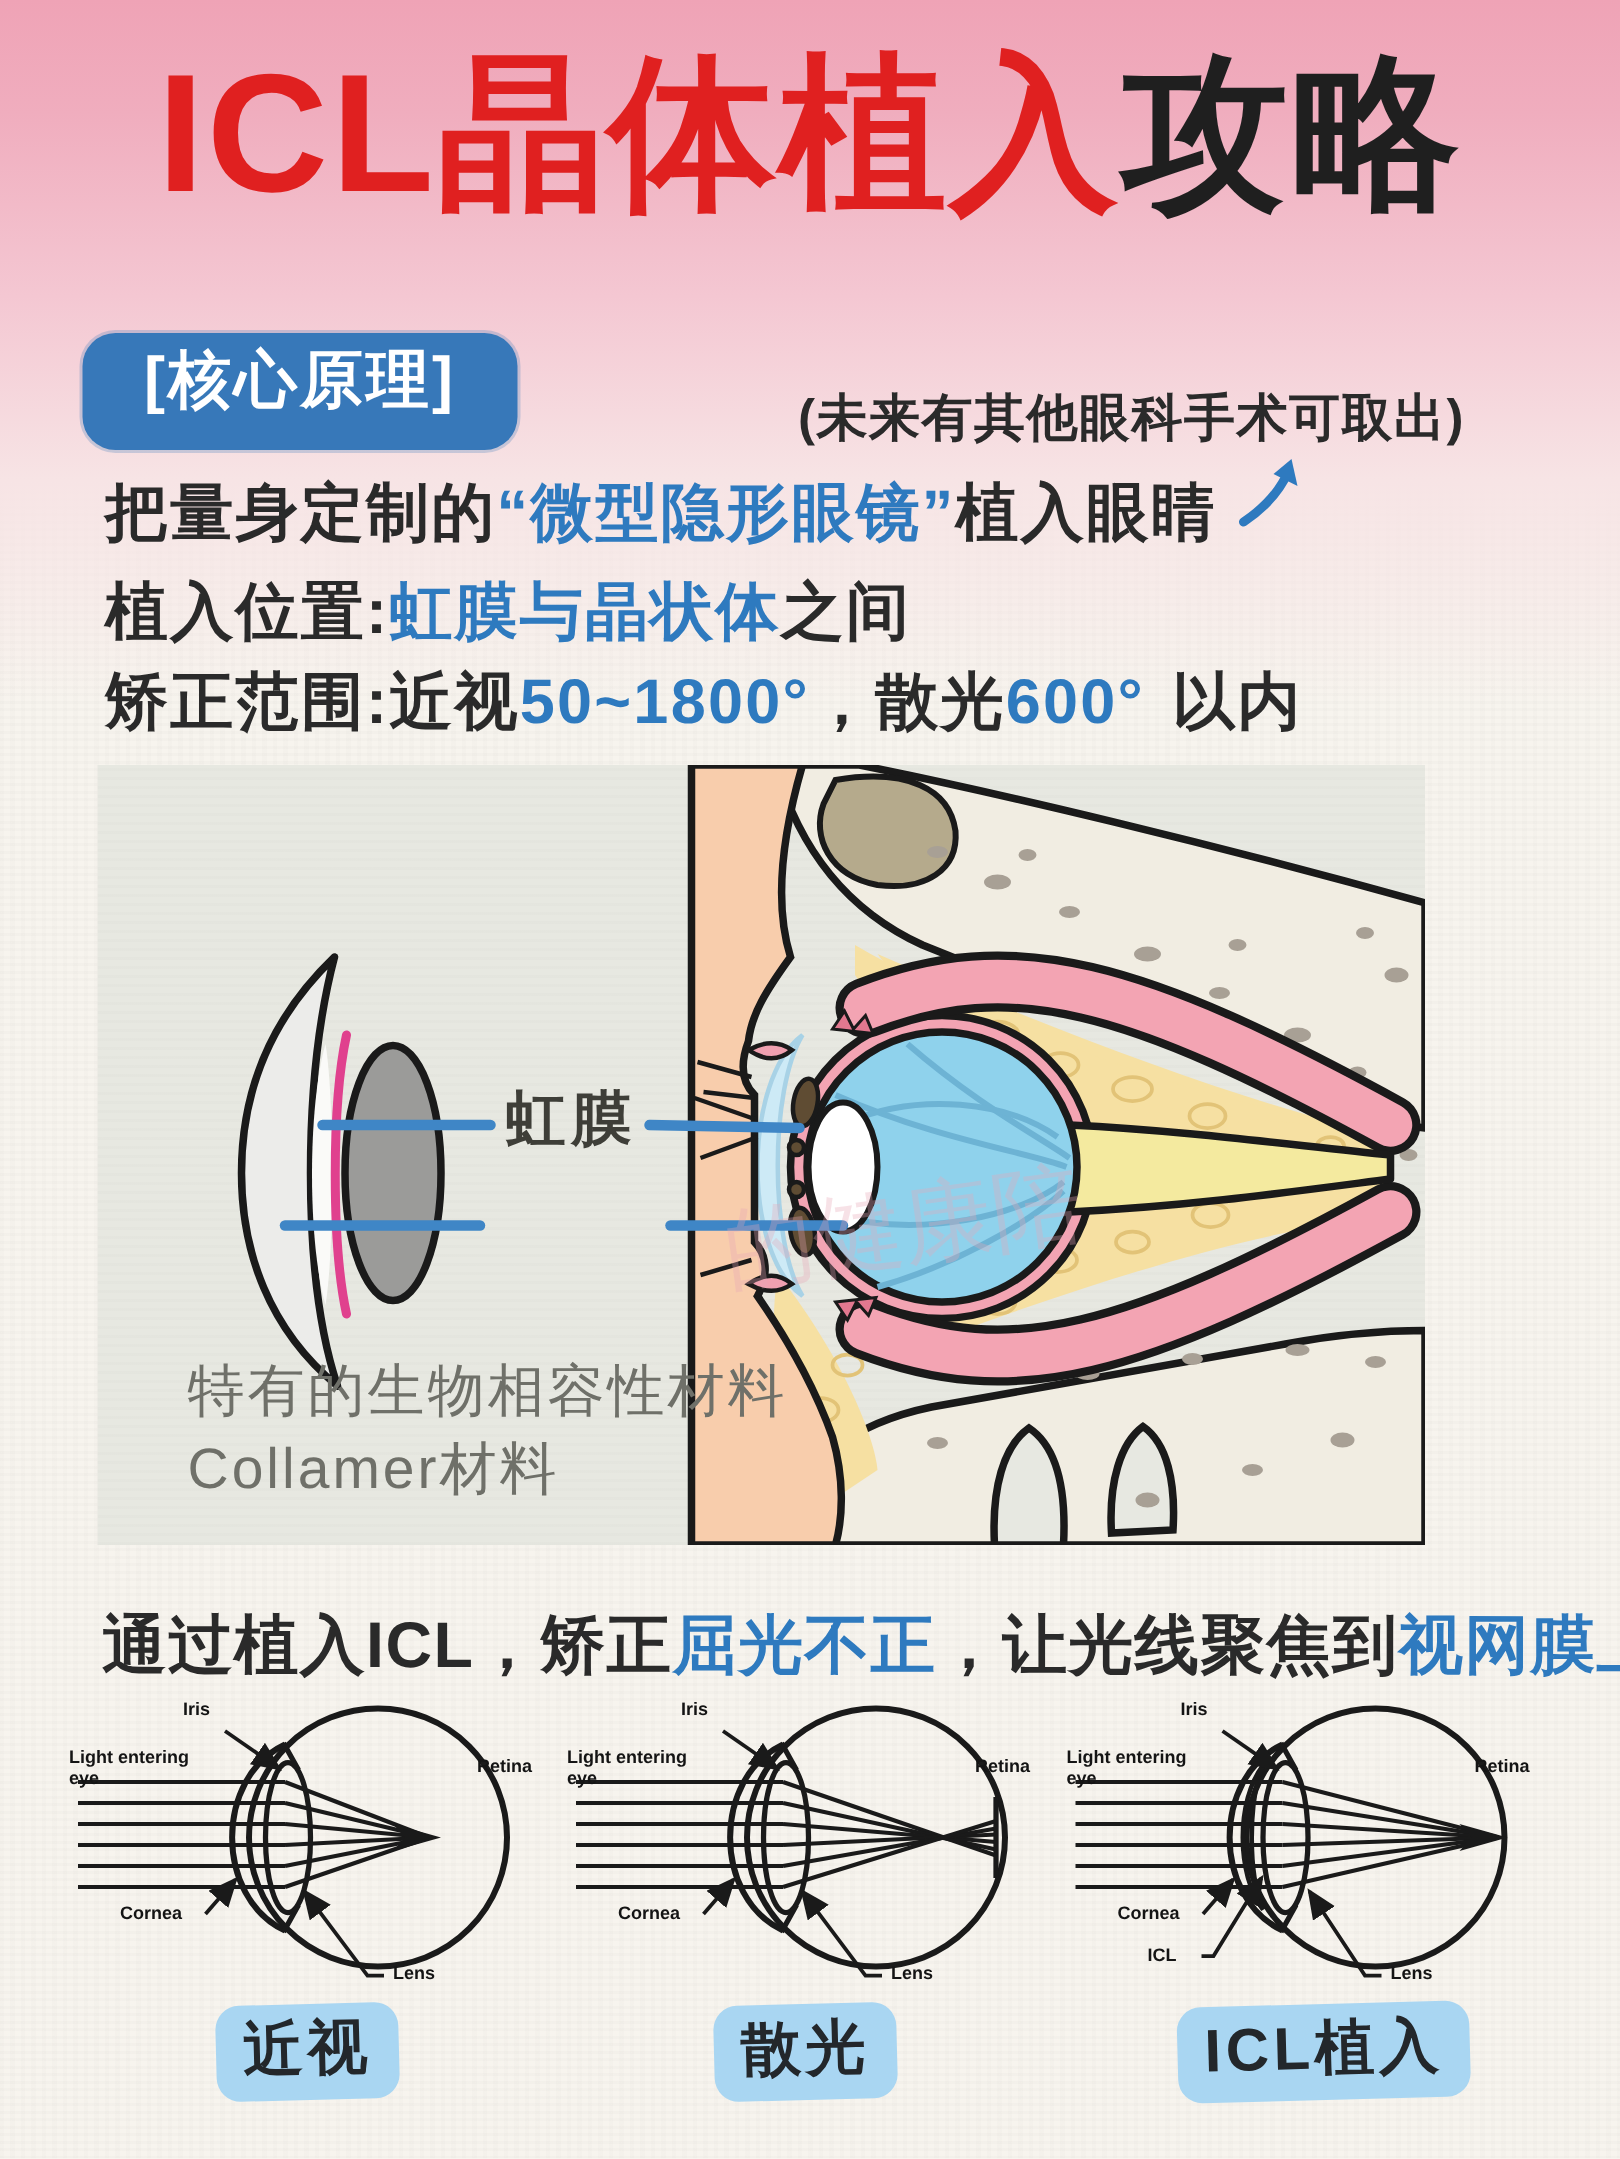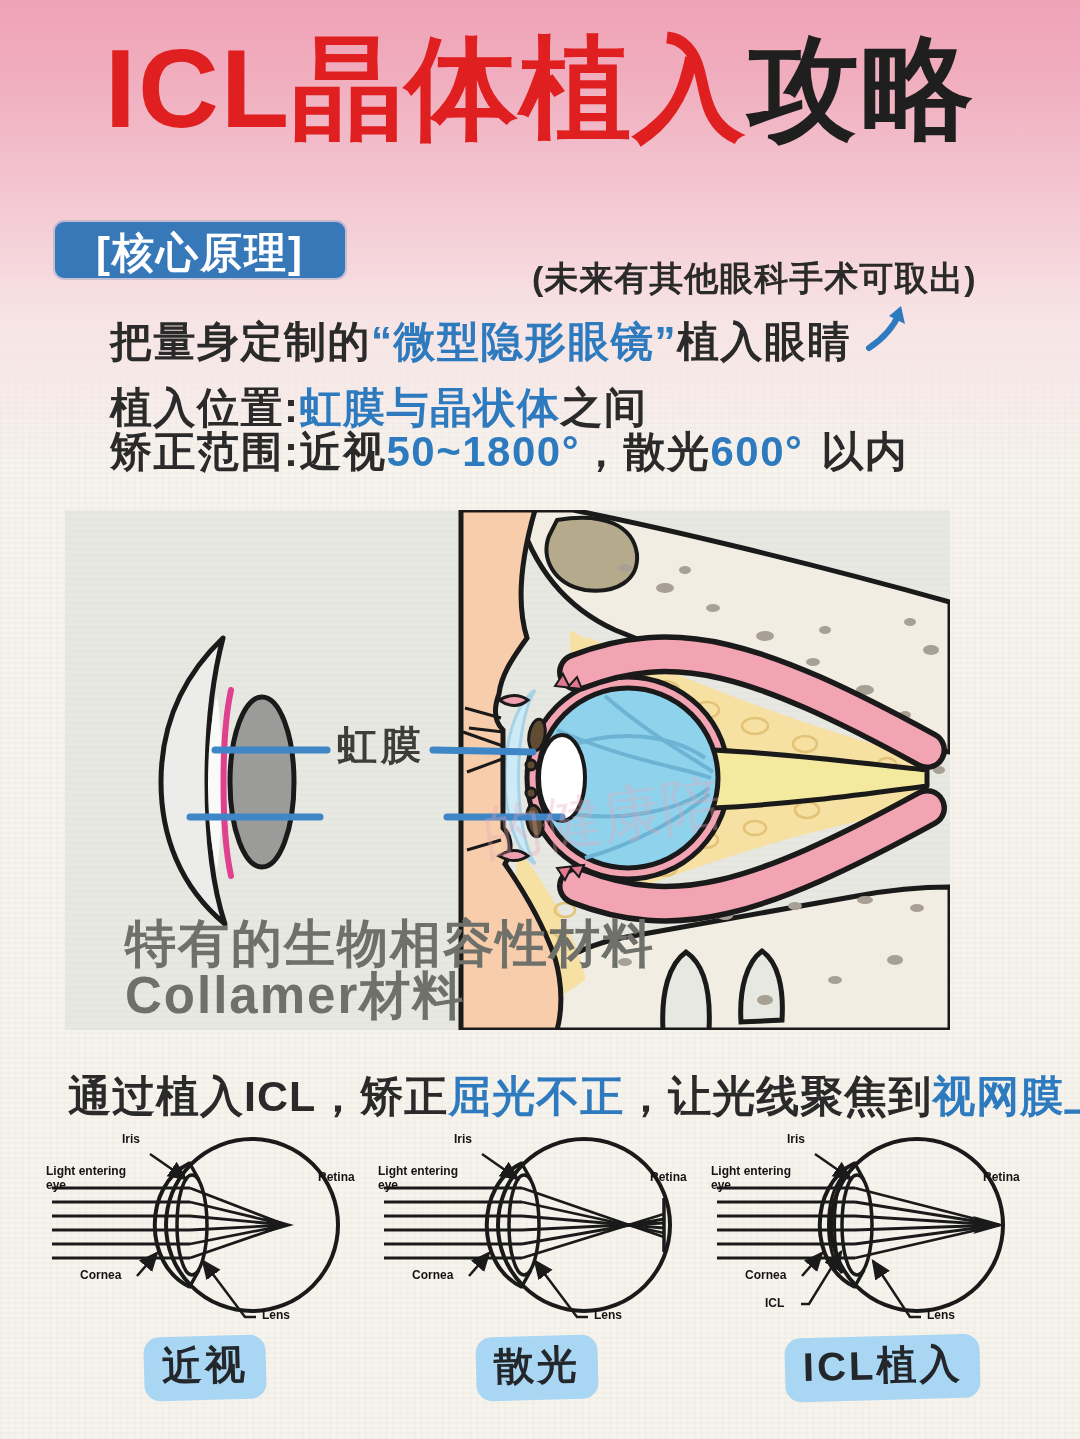--- a/index.html
+++ b/index.html
@@ -6,40 +6,40 @@
   body{width:1080px;height:1439px;font-family:"Liberation Sans","DejaVu Sans",sans-serif;}
   .page{position:relative;width:1080px;height:1439px;overflow:hidden;background-color:#f7f4ee;
     background-image:repeating-linear-gradient(0deg,rgba(0,0,0,0.015) 0 2px,transparent 2px 5px),
                      repeating-linear-gradient(90deg,rgba(0,0,0,0.012) 0 3px,transparent 3px 7px);}
   .pink-grad{position:absolute;top:0;left:0;right:0;height:470px;
     background:linear-gradient(180deg,#efa3b6 0%,#f0adbe 16%,#f4c7d2 42%,#f7e4e5 68%,rgba(247,244,238,0) 100%);}
   .title{position:absolute;top:27px;left:0;width:1080px;text-align:center;font-size:112px;font-weight:900;
     letter-spacing:2px;margin:0;line-height:1.1;}
   .t-red{color:#e02020;}
   .t-black{color:#1f1f1f;}
-  .badge{position:absolute;left:55px;top:222px;width:290px;height:56px;background:#3778b9;border-radius:9px;
+  .badge{position:absolute;left:55px;top:222px;width:290px;height:78px;background:#3778b9;border-radius:22px;
     color:#ffffff;font-size:42px;font-weight:700;text-align:center;line-height:62px;letter-spacing:2px;
     box-shadow:0 0 0 2px rgba(55,120,185,0.25);}
   .note{position:absolute;left:532px;top:256px;width:520px;font-size:34px;font-weight:600;color:#2a2a2a;letter-spacing:1px;}
-  .line{position:absolute;left:70px;font-size:42px;font-weight:700;letter-spacing:1.5px;white-space:nowrap;margin-left:40px;}
+  .line{position:absolute;left:70px;font-size:42px;font-weight:700;letter-spacing:1.5px;white-space:nowrap;}
   .line1{top:314px;}
   .line2{top:380px;}
-  .line3{top:424px;}
+  .line3{top:440px;}
   .ink{color:#2a2a2a;}
   .blue{color:#2e7abf;}
   .gap-left{margin-left:18px;}
   .arrow-icon{display:inline-block;vertical-align:middle;margin-left:10px;transform:translateY(-12px);}
   .panel{position:absolute;left:65px;top:510px;width:885px;height:520px;background:#e7e8e1;
     background-image:repeating-linear-gradient(0deg,rgba(0,0,0,0.012) 0 2px,transparent 2px 6px);}
   .panel svg.main{position:absolute;left:0;top:0;width:885px;height:520px;}
   .icl-label{position:absolute;left:100px;top:62px;font-size:44px;font-weight:800;color:#d8417f;letter-spacing:3px;}
   .anat-label{position:absolute;font-size:40px;font-weight:700;color:#3e3e38;letter-spacing:4px;}
   .anat-iris{left:272px;top:208px;text-align:right;}
   .anat-lens{left:260px;top:276px;}
-  .material{position:absolute;left:60px;top:408px;font-size:51px;font-weight:700;color:#6f7069;line-height:52px;letter-spacing:2px;}
+  .material{position:absolute;left:60px;top:392px;font-size:38px;font-weight:400;color:#6f7069;line-height:52px;letter-spacing:2px;}
   .focus-line{position:absolute;left:68px;top:1068px;font-size:43px;font-weight:700;letter-spacing:1px;white-space:nowrap;}
   .eyed{position:absolute;top:1130px;height:210px;}
   .eyed svg.esvg{position:absolute;left:0;top:0;width:330px;height:210px;}
   .d1{left:40px;width:330px;}
   .d2{left:372px;width:330px;}
   .d3{left:705px;width:355px;}
   .slab{position:absolute;font-size:12px;font-weight:700;color:#141414;line-height:1.18;}
   .cap{position:absolute;top:1336px;text-align:center;}
   .cap1{left:40px;width:330px;}
   .cap2{left:372px;width:330px;}

